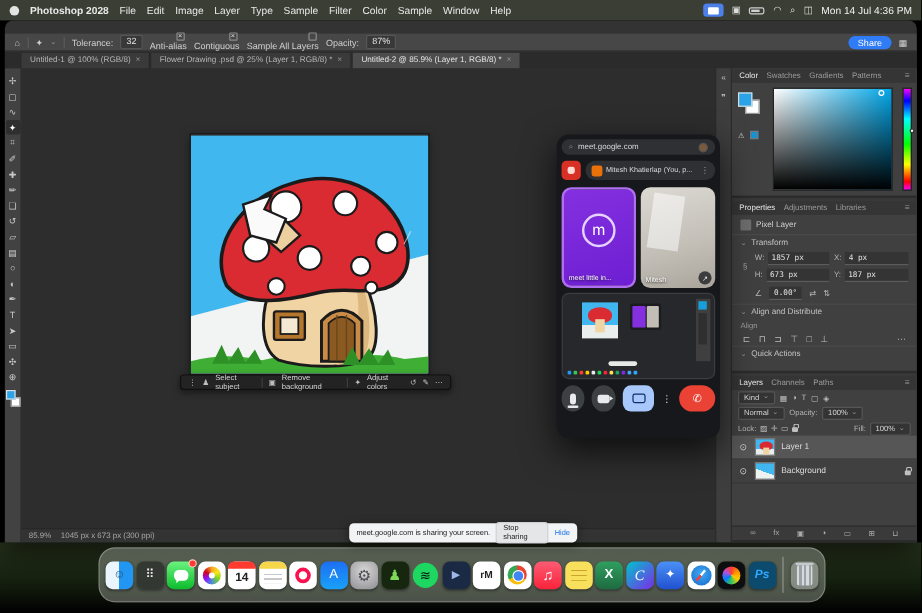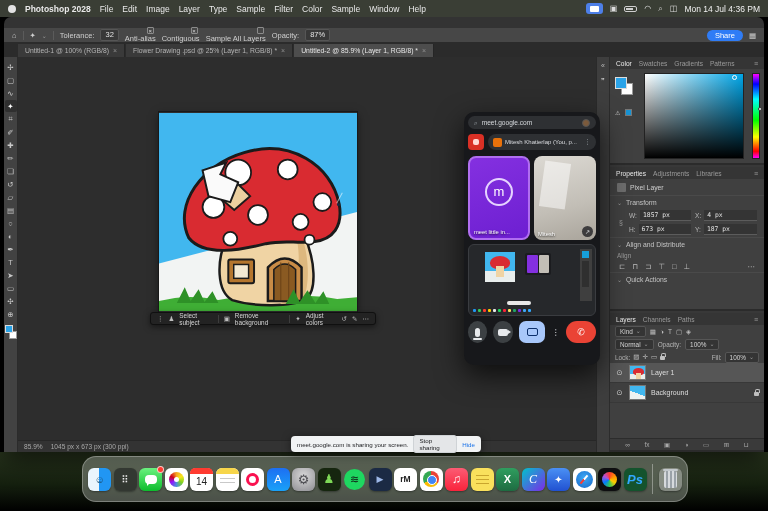--- a/index.html
+++ b/index.html
@@ -194,21 +194,21 @@
   .d-launch{background:rgba(40,44,40,.75);color:#eee;font-size:10px;}
   .d-msg{background:linear-gradient(180deg,#6bf27f,#0cbc2c);}
   .bubble{width:12px;height:9px;background:#fff;border-radius:4px;position:relative;}
   .bubble::after{content:"";position:absolute;left:2px;bottom:-2px;border-top:3px solid #fff;border-right:3px solid transparent;}
   .badge{position:absolute;right:-2px;top:-2px;width:7px;height:7px;border-radius:50%;background:#ff3b30;border:1px solid rgba(255,255,255,.7);}
   .d-photos{background:#fff;}
   .flower{width:15px;height:15px;border-radius:50%;background:conic-gradient(#f5a623,#f8e71c,#7ed321,#4a90d9,#9013fe,#d0021b,#f5a623);position:relative;}
   .flower::after{content:"";position:absolute;left:5px;top:5px;width:5px;height:5px;border-radius:50%;background:#fff;}
   .d-cal{background:#fff;flex-direction:column;padding-top:1px;}
   .calband{width:100%;height:6px;background:#ff3b30;border-radius:5px 5px 0 0;position:absolute;top:0;left:0;}
-  .calday{font-size:10px;color:#222;margin-top:4px;font-weight:normal;}
+  .calday{font-size:10px;color:#222;margin-top:4px;font-weight:bold;}
   .d-notes{background:#fff;flex-direction:column;overflow:hidden;}
   .noteband{position:absolute;top:0;left:0;width:100%;height:6px;background:#f7d64a;}
   .notelines{position:absolute;top:10px;left:4px;right:4px;height:8px;
              background:repeating-linear-gradient(180deg,#c9c9c9 0 1px,transparent 1px 4px);}
   .d-fit{background:#fff;}
   .fitring{width:13px;height:13px;border-radius:50%;border:3.5px solid #fa114f;}
   .d-appstore{background:linear-gradient(180deg,#1d6ff2,#19a1f8);}
   .d-settings{background:radial-gradient(circle at 50% 35%,#d8d8d8,#8e8e93);color:#4d4d52;font-size:13px;}
   .d-green{background:#16260f;color:#7ed957;font-size:12px;}
   .d-spotify{background:transparent;box-shadow:none;}
@@ -222,21 +222,21 @@
   .d-stickies{background:#f9e05c;}
   .stickylines{width:13px;height:9px;background:repeating-linear-gradient(180deg,#c9a52d 0 1px,transparent 1px 4px);}
   .d-excel{background:linear-gradient(180deg,#2f9e5f,#1e6b41);font-weight:bold;font-size:11px;}
   .d-canva{background:linear-gradient(135deg,#00c4cc,#7d2ae8);font-style:italic;font-family:"Liberation Serif",serif;font-size:12px;}
   .d-blue{background:linear-gradient(180deg,#4a90f4,#2151d1);font-size:10px;}
   .d-safari{background:#fff;}
   .compass{width:17px;height:17px;border-radius:50%;background:radial-gradient(circle at 50% 40%,#3fa9f5,#1668c9);position:relative;}
   .compass::after{content:"";position:absolute;left:7.5px;top:3px;width:2px;height:11px;background:linear-gradient(180deg,#fff 50%,#ff3b30 50%);transform:rotate(40deg);}
   .d-rainbow{background:#0e0e10;}
   .rainbow{width:15px;height:15px;border-radius:50%;background:conic-gradient(#ff3b30,#ff9500,#ffcc00,#34c759,#007aff,#af52de,#ff3b30);}
-  .d-ps{background:#14532d;color:#31a8ff;font-weight:bold;font-size:13px;font-style:italic;}
+  .d-ps{background:#0c4a6e;color:#31a8ff;font-weight:bold;font-size:10px;font-style:italic;}
   .d-trash{background:rgba(255,255,255,.30);}
   .trash{width:13px;height:17px;border-radius:2px;background:repeating-linear-gradient(90deg,#d6dadd 0 2px,#9aa2a8 2px 4px);position:relative;}
   .trash::before{content:"";position:absolute;left:-1px;top:-2px;width:15px;height:2px;background:#c3c9cd;border-radius:1px;}
 </style>
 </head>
 <body>
 
 <div class="screen">
 
   <div class="menubar">
@@ -443,20 +443,26 @@
               </span>
             <span class="tfield">
                 <span>H:</span>
               <span class="tval">673 px</span>
               </span>
             <span class="tfield">
                 <span>Y:</span>
               <span class="tval">187 px</span>
               </span>
           </div>
+          <div class="anglerow">
+            <span>∠</span>
+            <span class="aval">0.00°</span>
+            <span>⇄</span>
+            <span>⇅</span>
+          </div>
           <div class="sec">
             <span class="caret">⌄</span>
             <span>Align and Distribute</span>
           </div>
           <div class="alignlabel">Align</div>
           <div class="alignrow">
             <span>⊏</span>
             <span>⊓</span>
             <span>⊐</span>
             <span>⊤</span>

